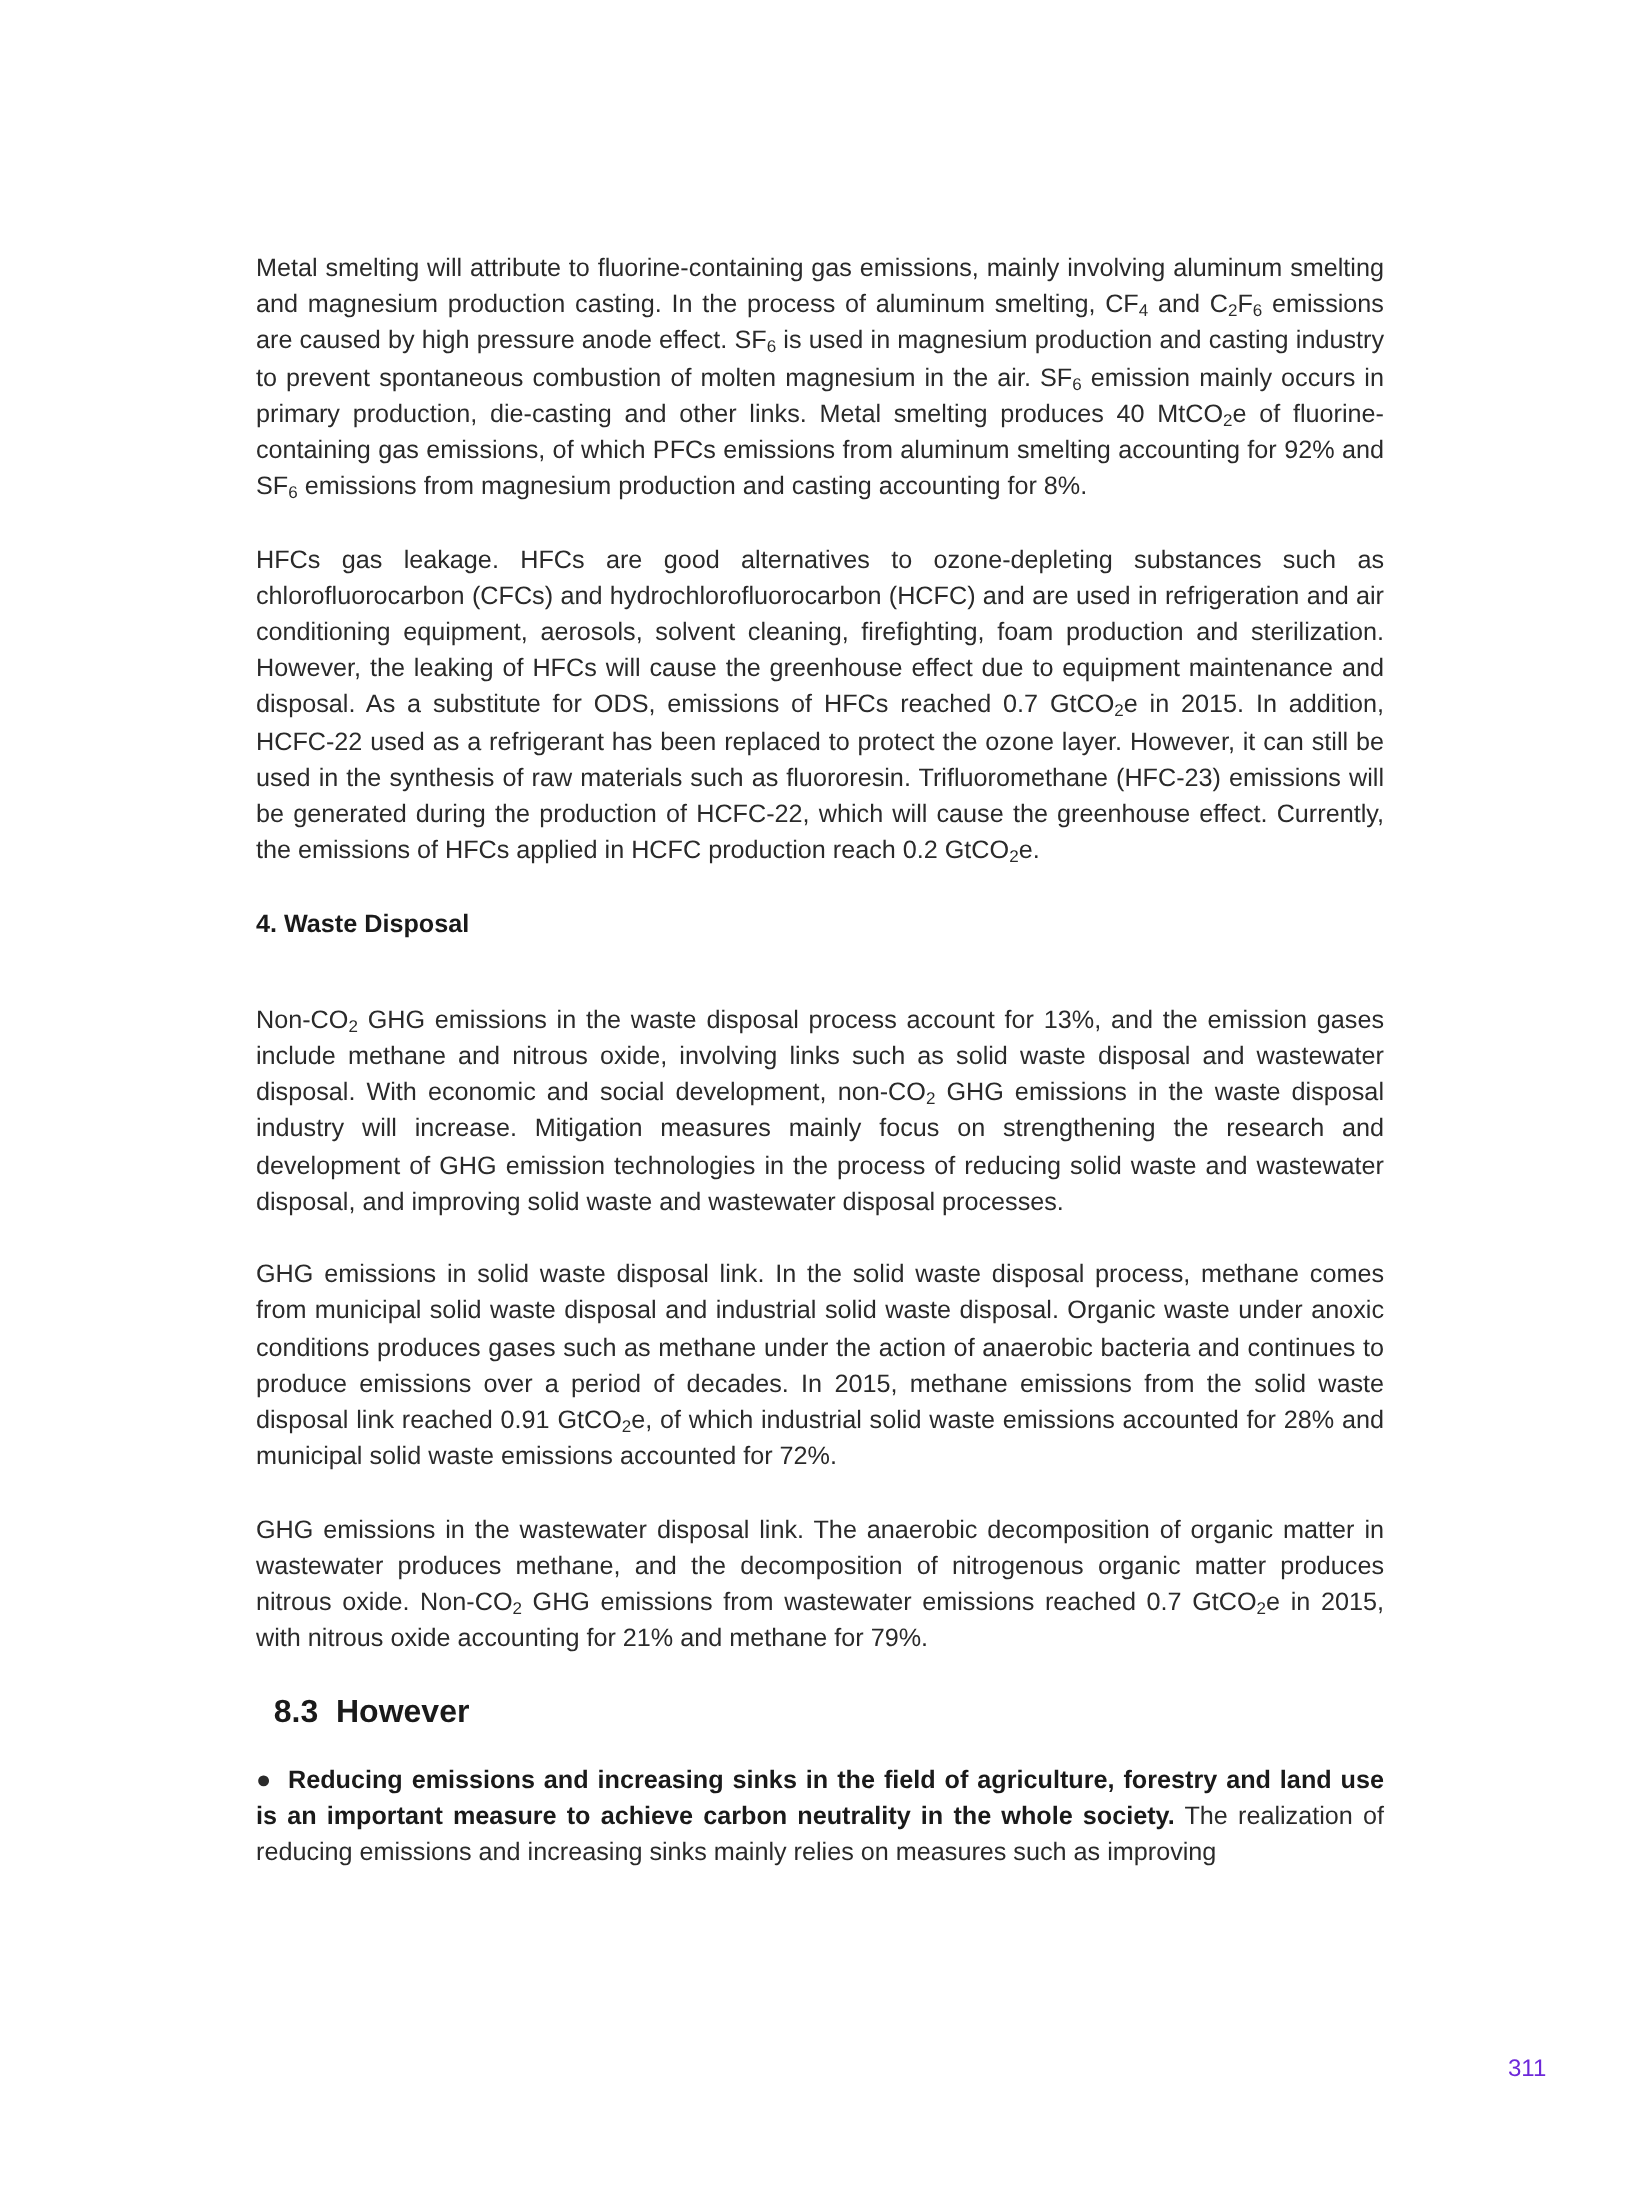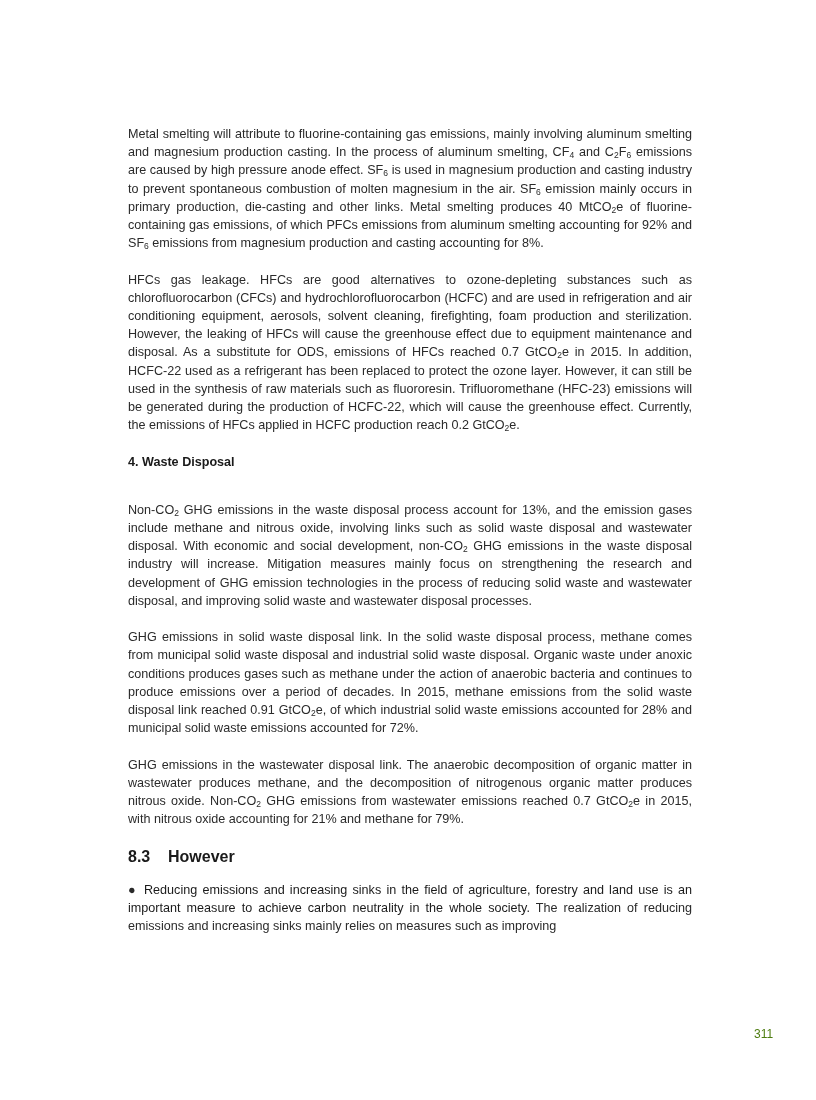--- a/index.html
+++ b/index.html
@@ -8,26 +8,26 @@
     position: absolute; left: 128px; top: 125px; width: 564px;
     font-family: "Liberation Sans", sans-serif;
     font-size: 12.6px; line-height: 18.2px; color: #2a2a2a;
   }
   p { margin: 0 0 18.2px 0; text-align: justify; }
   sub { font-size: 8.5px; line-height: 0; vertical-align: -2px; }
   .subhead { font-weight: bold; color: #1a1a1a; margin: 0 0 30px 0; font-size: 12.6px; }
   .section-heading {
     font-weight: bold; font-size: 16px; color: #1a1a1a; margin: 2px 0 14px 0; line-height: 20px;
   }
-  .section-heading .num { display: inline-block; width: 40px; }
-  .bold { font-weight: normal; color: #1a1a1a; }
+  .section-heading .num { display: inline-block; width: 40px; text-align: center; }
+  .bold { font-weight: bold; color: #1a1a1a; }
   .bullet { display: inline-block; width: 16px; }
   .page-number {
     position: absolute; left: 754px; top: 1027px;
-    font-family: "Liberation Sans", sans-serif; font-size: 12px; color: #4d7c0f;
+    font-family: "Liberation Sans", sans-serif; font-size: 12px; color: #6d28d9;
   }
 </style>
 </head>
 <body>
 
 <div class="page">
 
   <p>
     <span>Metal smelting will attribute to fluorine-containing gas emissions, mainly involving aluminum smelting and magnesium production casting. In the process of aluminum smelting, CF</span><sub>4</sub><span> and C</span><sub>2</sub><span>F</span><sub>6</sub><span> emissions are caused by high pressure anode effect. SF</span><sub>6</sub><span> is used in magnesium production and casting industry to prevent spontaneous combustion of molten magnesium in the air. SF</span><sub>6</sub><span> emission mainly occurs in primary production, die-casting and other links. Metal smelting produces 40 MtCO</span><sub>2</sub><span>e of fluorine-containing gas emissions, of which PFCs emissions from aluminum smelting accounting for 92% and SF</span><sub>6</sub><span> emissions from magnesium production and casting accounting for 8%.</span>
   </p>

